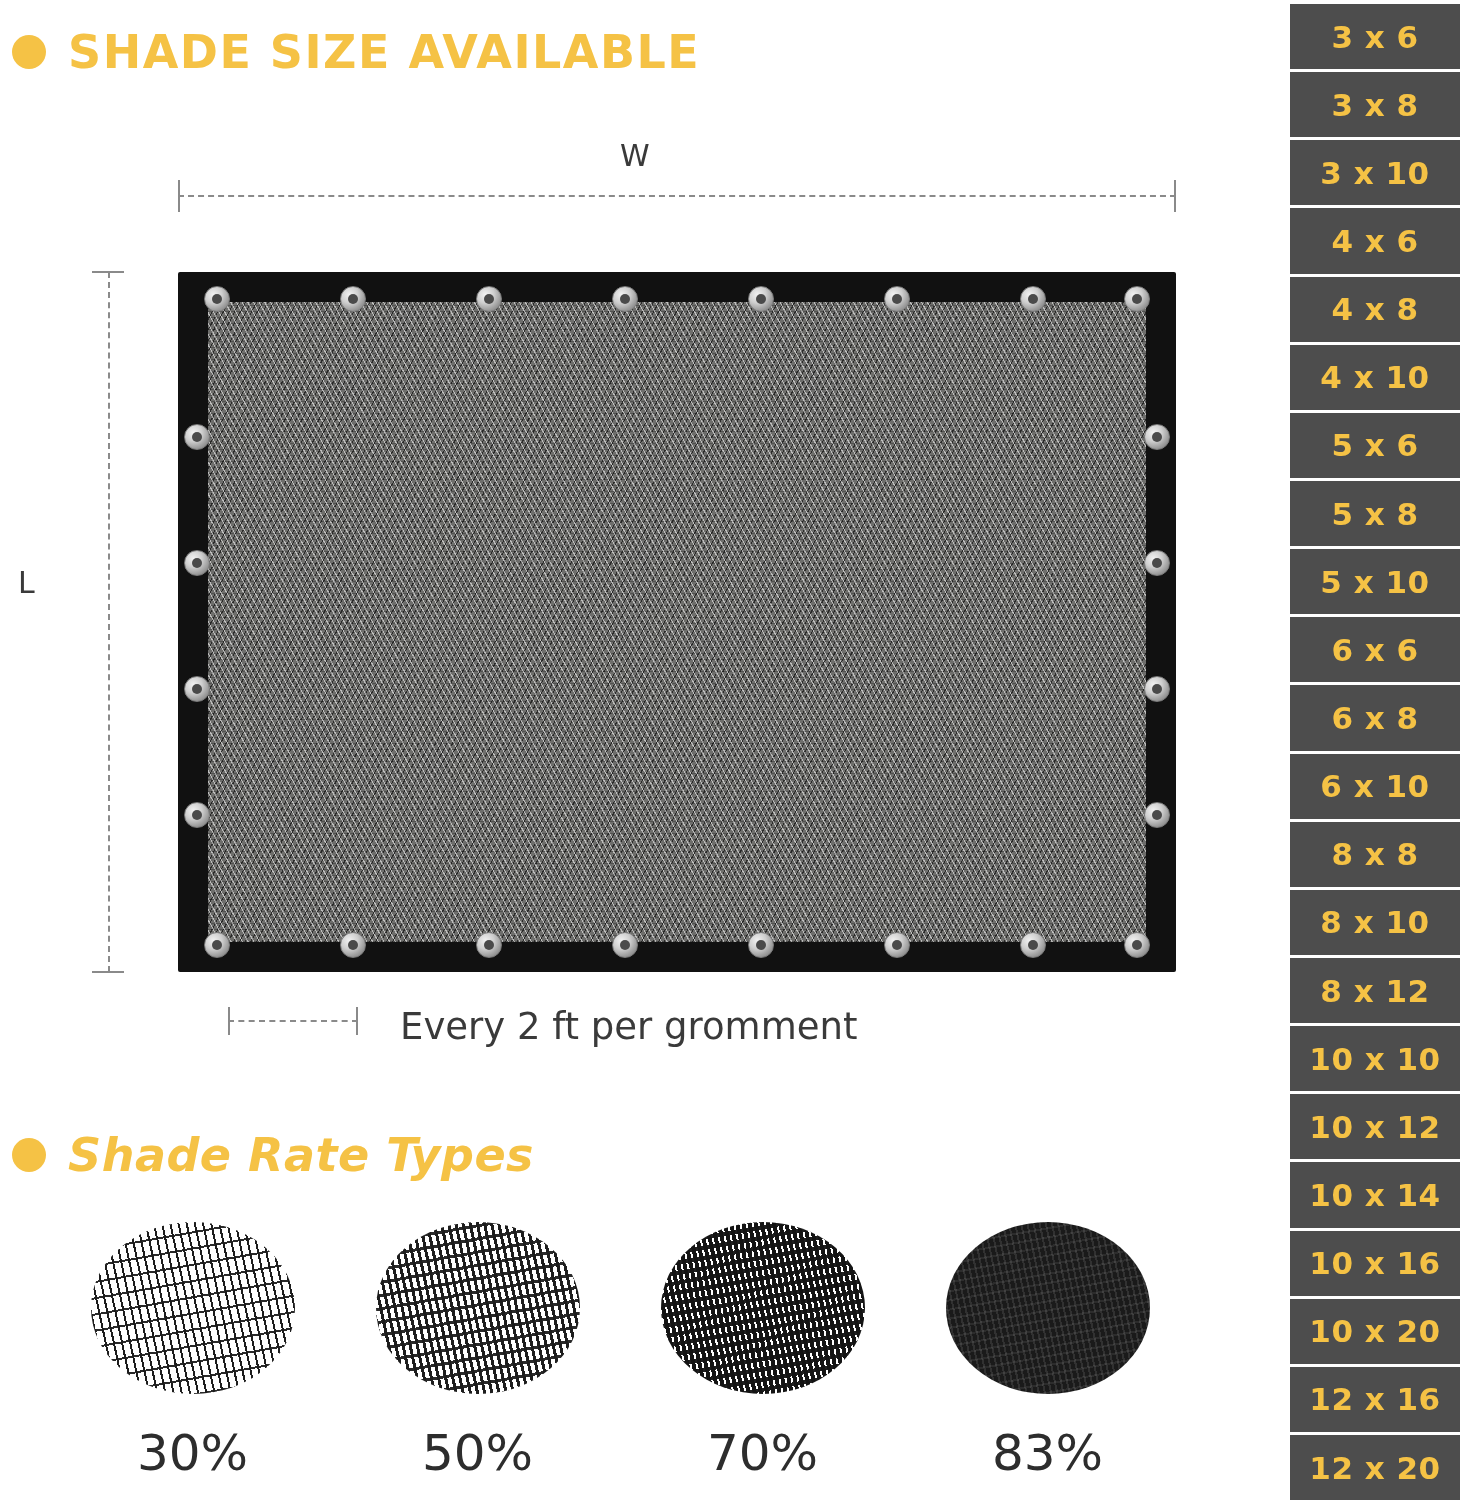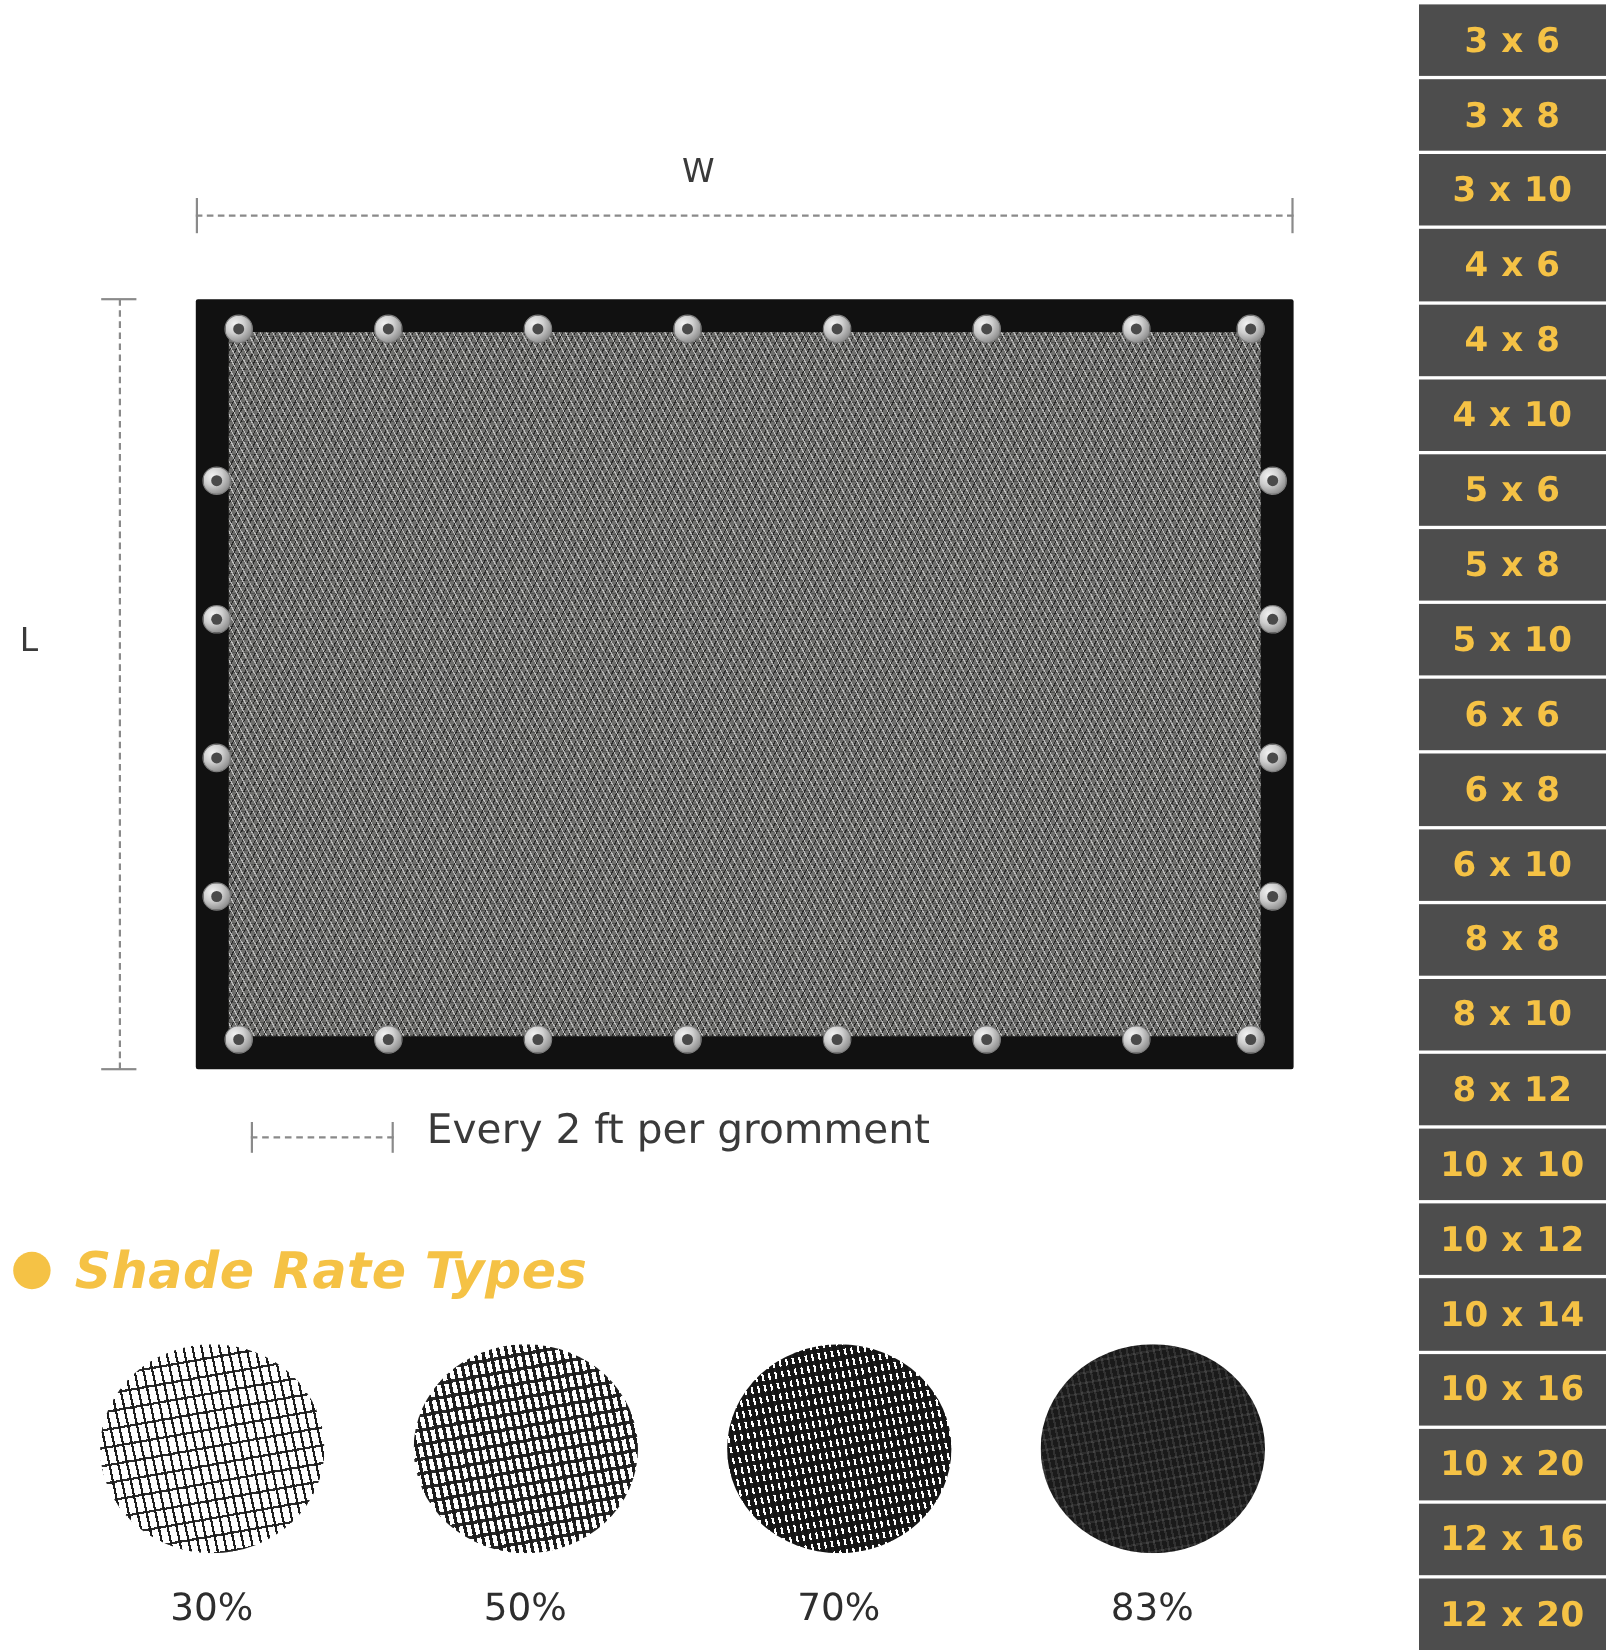--- a/index.html
+++ b/index.html
@@ -175,22 +175,22 @@
     border-radius: 50%;
     background: #4a4a4a;
   }
 
   
   #grommet-note {
     position: absolute;
     left: 228px;
     top: 895px;
     display: flex;
-    align-items: flex-end;
-    gap: 30px;
+    align-items: flex-start;
+    gap: 42px;
   }
   #grommet-spacing-line {
     position: relative;
     width: 130px;
     height: 30px;
   }
   #grommet-spacing-line .dash {
     position: absolute;
     left: 0;
     top: 15px;
@@ -252,21 +252,21 @@
       repeating-linear-gradient(-10deg, #1f1f1f 0px, #1f1f1f 4px, rgba(255,255,255,0) 4px, rgba(255,255,255,0) 10px);
   }
   .rate-90 {
     background-color: #1a1a1a;
     background-image:
       repeating-linear-gradient(78deg, rgba(255,255,255,0.10) 0px, rgba(255,255,255,0.10) 2px, rgba(0,0,0,0) 2px, rgba(0,0,0,0) 6px),
       repeating-linear-gradient(-10deg, rgba(255,255,255,0.08) 0px, rgba(255,255,255,0.08) 2px, rgba(0,0,0,0) 2px, rgba(0,0,0,0) 9px);
   }
   .rate-label {
     margin-top: 30px;
-    font-size: 34px;
+    font-size: 50px;
     color: #2d2d2d;
   }
 
   
   #size-list {
     position: absolute;
     right: 0;
     top: 0;
     width: 170px;
     height: 1500px;
@@ -287,20 +287,24 @@
     justify-content: center;
     letter-spacing: 0.5px;
     min-height: 0;
   }
 </style>
 </head>
 <body>
 
 <div id="left-panel">
 
+  <div class="section-heading" id="heading-shade-size">
+    <span class="heading-bullet"></span>
+    <span class="heading-text">SHADE SIZE AVAILABLE</span>
+  </div>
 
   <div id="diagram">
 
     <span id="w-label">W</span>
     <div id="w-dim-left-cap"></div>
     <div id="w-dim-line"></div>
     <div id="w-dim-right-cap"></div>
 
     <span id="l-label">L</span>
     <div id="l-dim-top-cap"></div>

